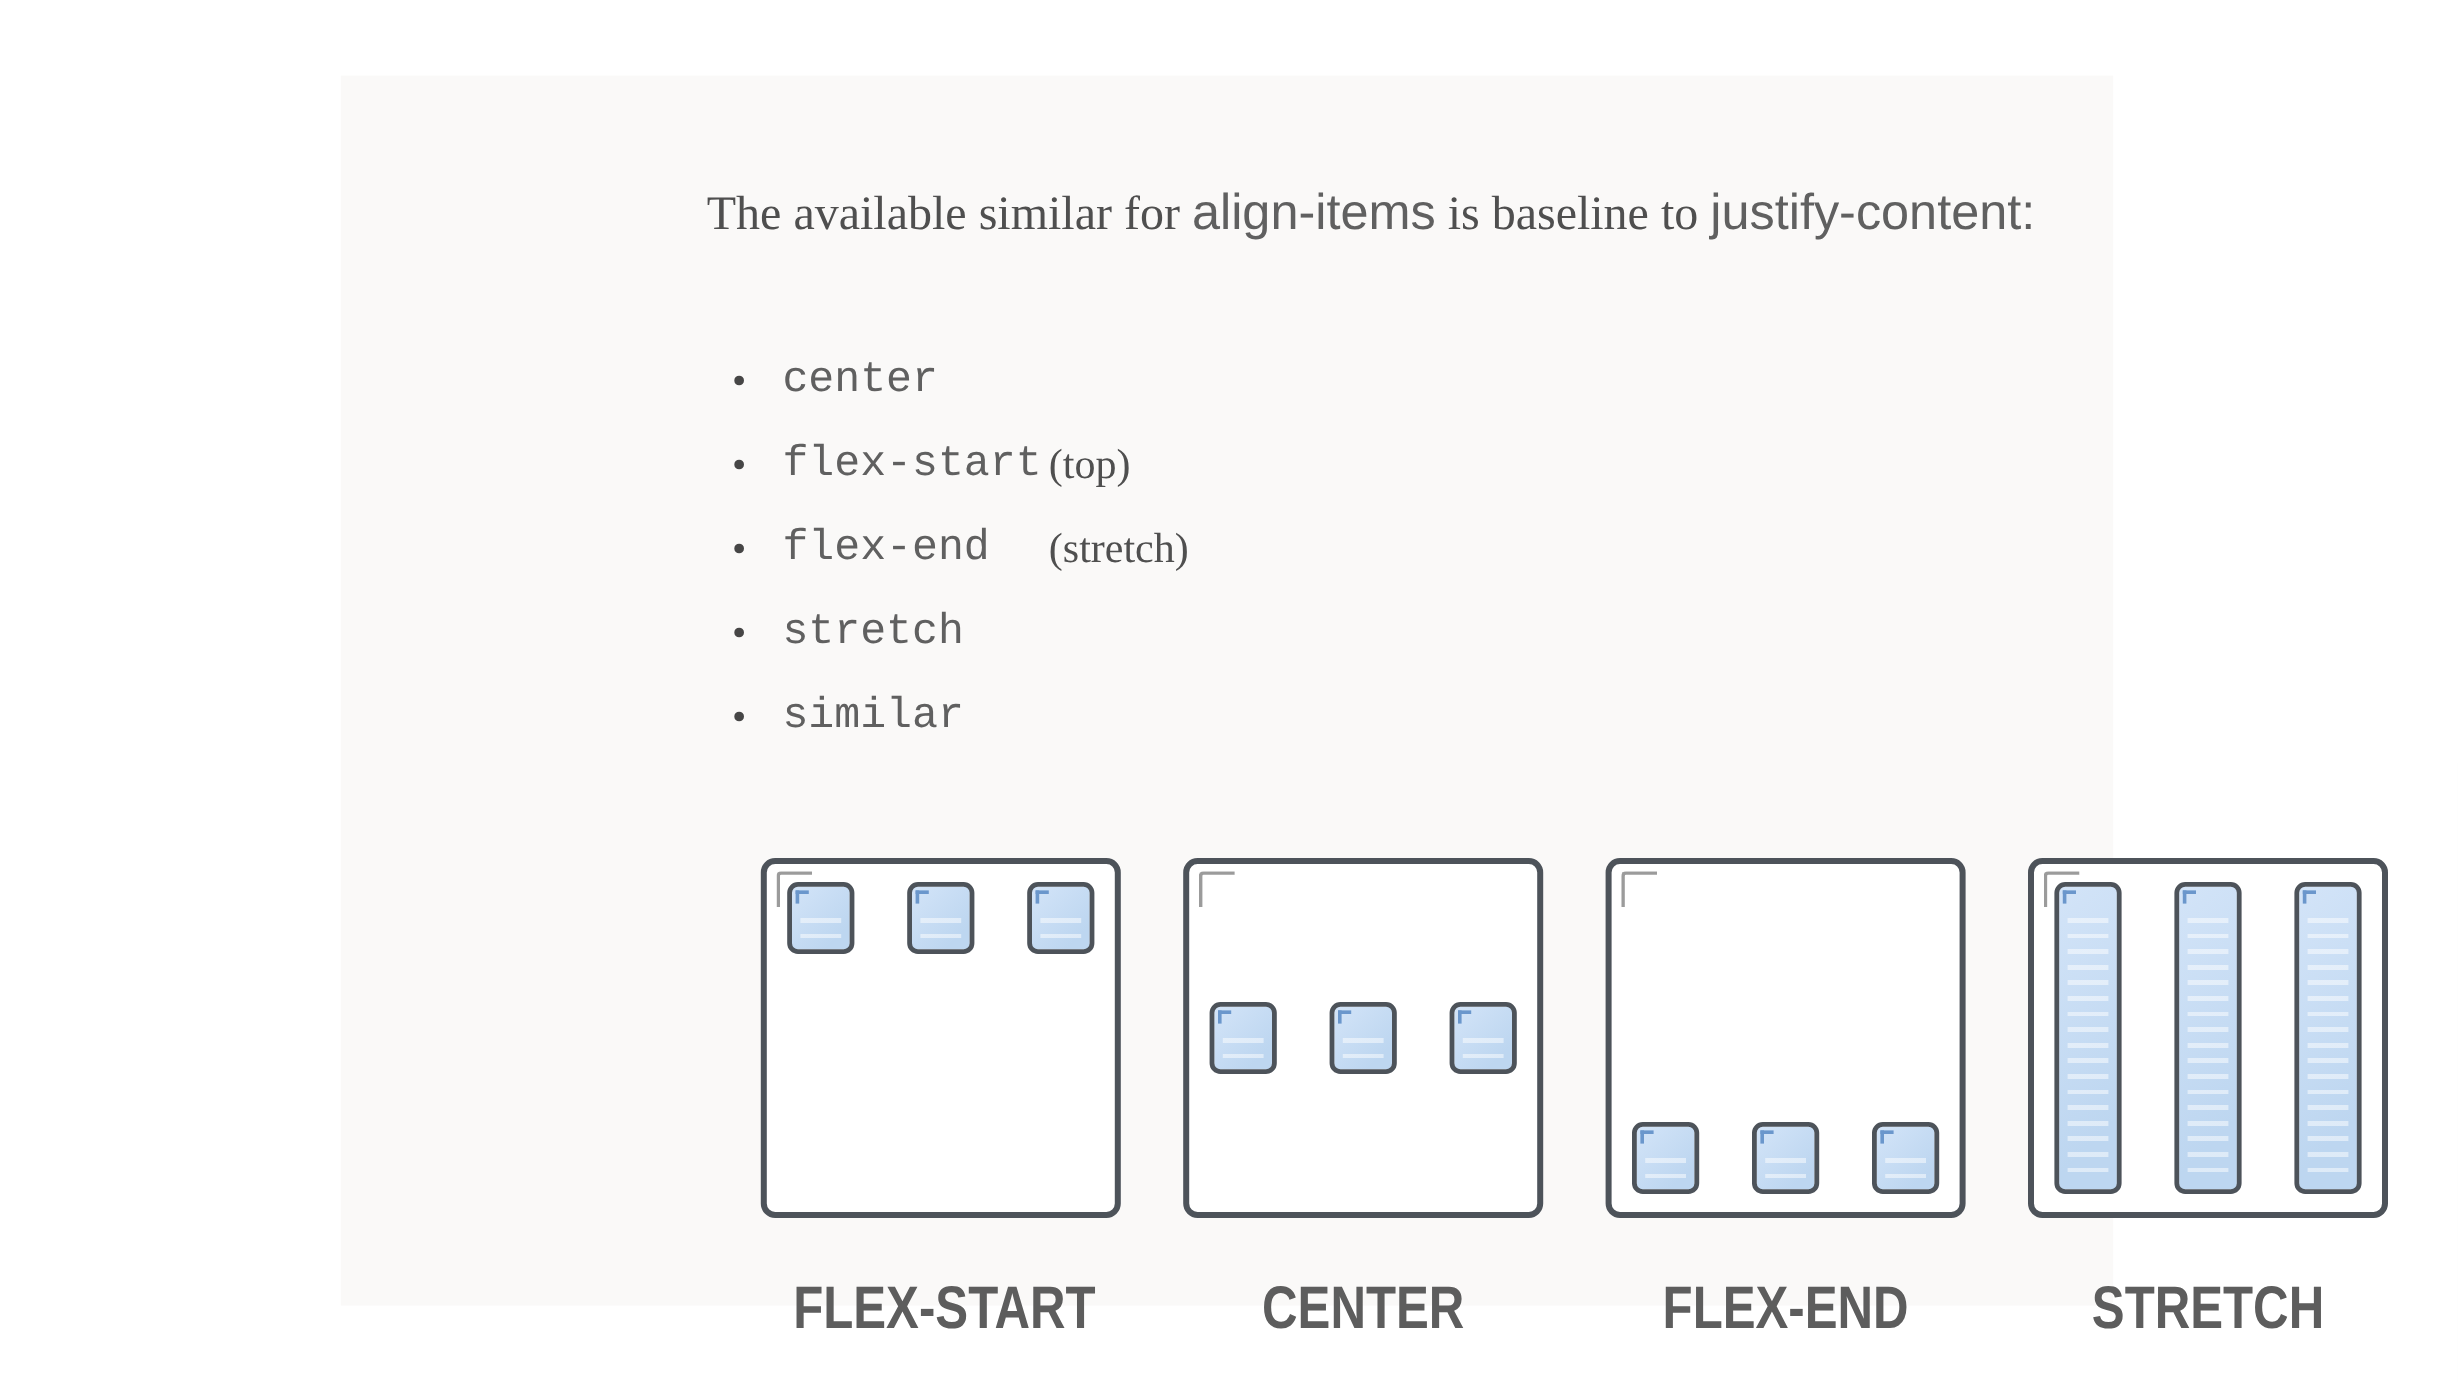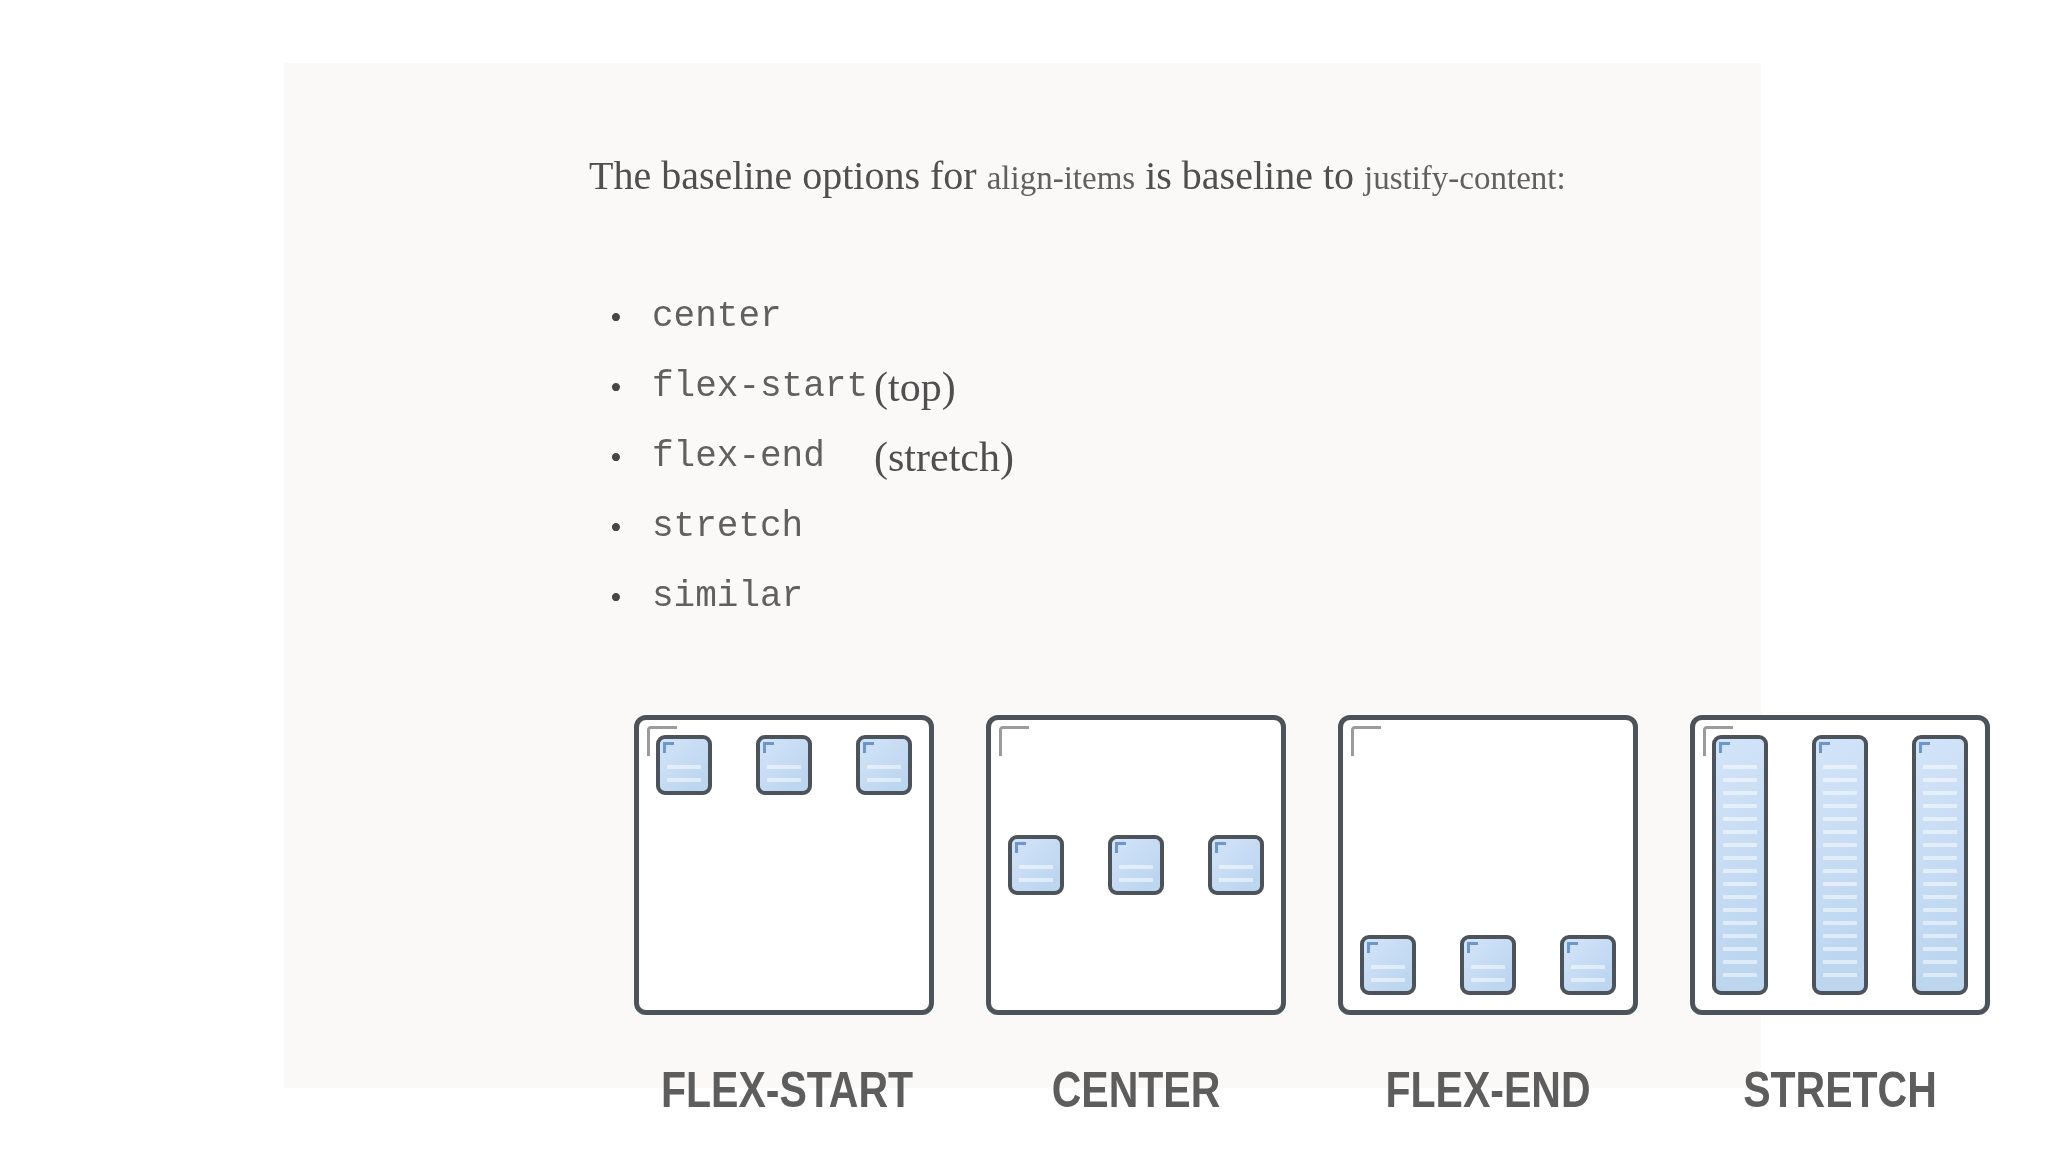--- a/index.html
+++ b/index.html
@@ -24,39 +24,39 @@
   }
 
   
   .intro{
     position:absolute;left:305px;top:88px;width:1420px;
     font-family:"Liberation Serif",serif;
     font-size:40px;line-height:1.25;color:var(--text);
     white-space:nowrap;
   }
   .intro .code{
-    font-family:Liberation Serif, serif;
-    font-size:33px;color:var(--code-text);
+    font-family:Liberation Sans, sans-serif;
+    font-size:42px;color:var(--code-text);
   }
 
   
   .options{position:absolute;left:320px;top:232px;}
   .opt-row{display:flex;align-items:flex-start;height:70px;}
   .opt-bullet{
     width:48px;padding-left:6px;
     font-family:"Liberation Serif",serif;font-size:34px;line-height:46px;
     color:#464646;
   }
   .opt-code{
     width:222px;
     font-family:"Liberation Mono",monospace;font-size:36px;line-height:44px;
     color:var(--code-text);white-space:pre;
   }
   .opt-note{
-    font-family:"Liberation Serif",serif;font-size:42px;line-height:44px;
+    font-family:"Liberation Serif",serif;font-size:35px;line-height:44px;
     color:var(--text);
   }
 
   
   .diagrams{position:absolute;left:0;top:652px;width:2048px;height:420px;}
   .diagram{position:absolute;top:0;width:300px;}
   .diagram:nth-child(1){left:350px;}
   .diagram:nth-child(2){left:702px;}
   .diagram:nth-child(3){left:1054px;}
   .diagram:nth-child(4){left:1406px;}
@@ -110,21 +110,21 @@
     letter-spacing:0px;
     transform:scaleX(0.82);transform-origin:center;
     white-space:nowrap;
   }
 </style>
 </head>
 <body>
 
 <div class="canvas">
   <div class="panel">
-    <p class="intro"><span class="plain">The baseline options for </span><span class="code">align-items</span><span class="plain"> is baseline to </span><span class="code">justify-content:</span></p>
+    <p class="intro"><span class="plain">The available similar for </span><span class="code">align-items</span><span class="plain"> is baseline to </span><span class="code">justify-content:</span></p>
     <div class="options">
         <div class="opt-row">
           <span class="opt-bullet">•</span>
           <span class="opt-code">center</span>
           <span class="opt-note"></span>
         </div>
         <div class="opt-row">
           <span class="opt-bullet">•</span>
           <span class="opt-code">flex-start</span>
           <span class="opt-note">(top)</span>

